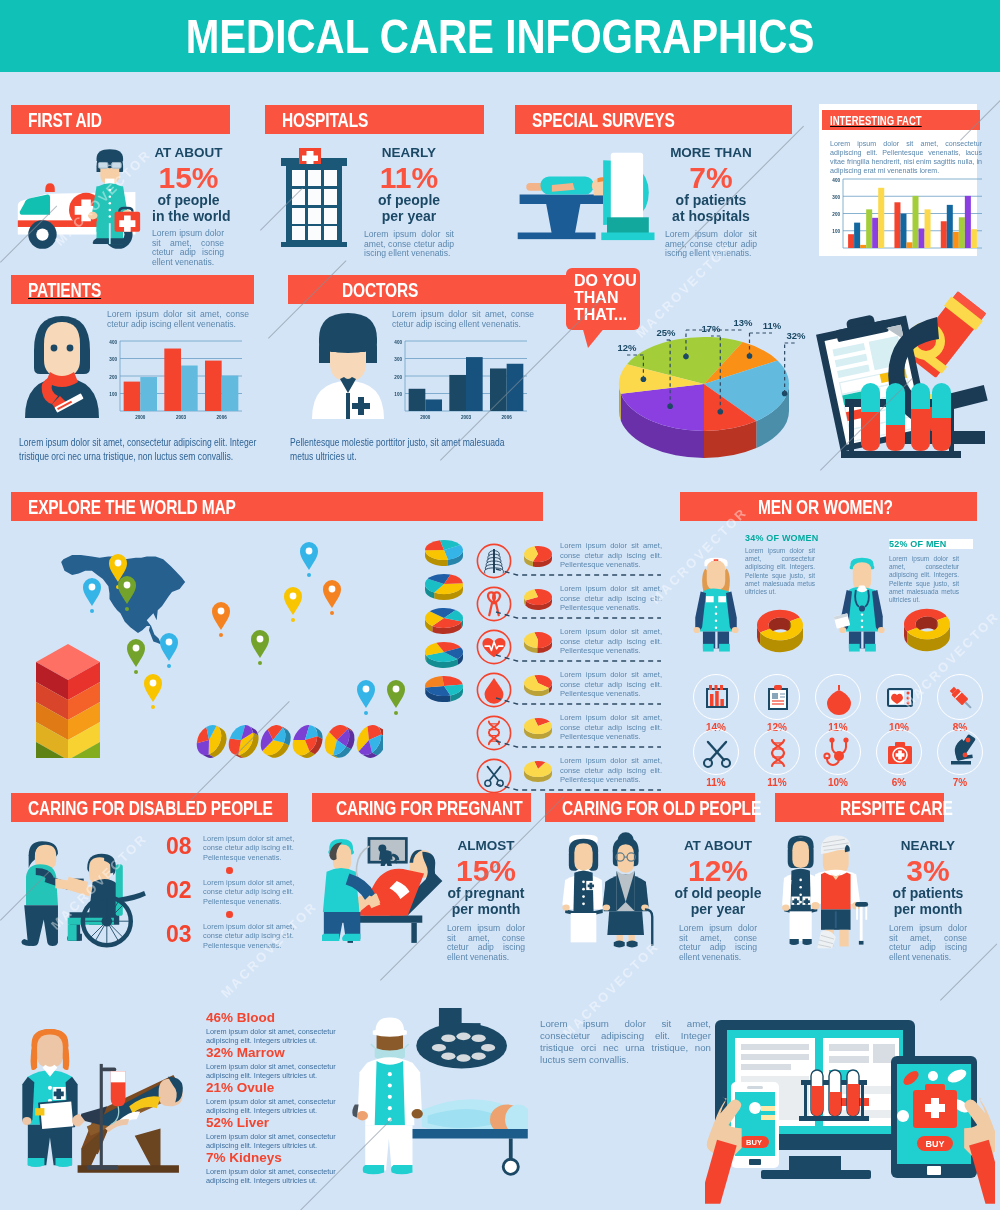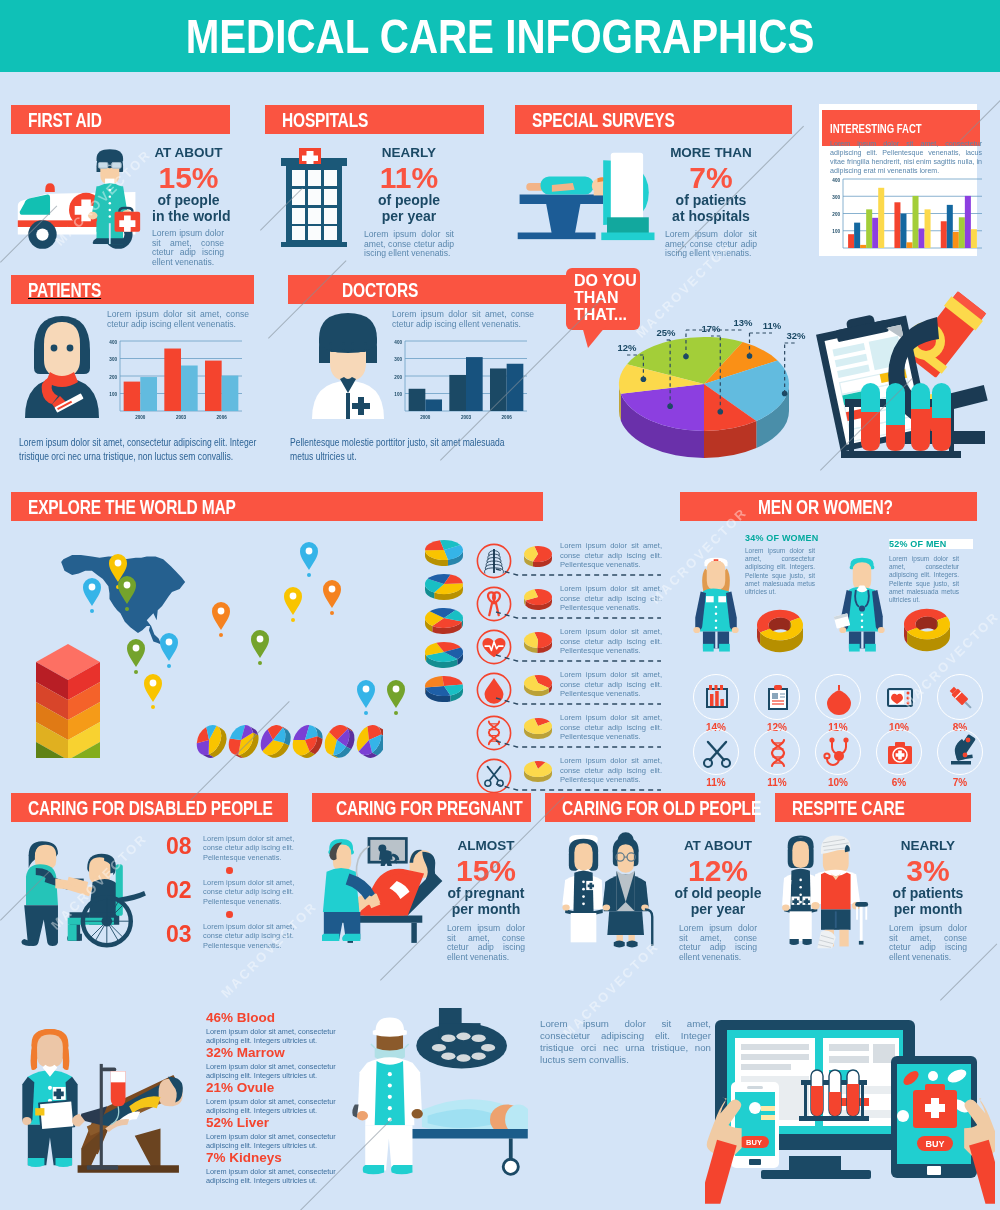--- a/index.html
+++ b/index.html
@@ -147,21 +147,21 @@
   </div>
   <div class="abs" style="left:665px;top:145px;width:92px;">
     <div class="stat-sup">MORE THAN</div>
     <div class="stat-big">7%</div>
     <div class="stat-sub">of patients</div>
     <div class="stat-sub">at hospitals</div>
     <div class="lorem" style="margin-top:6px;">Lorem ipsum dolor sit amet, conse ctetur adip iscing ellent venenatis.</div>
   </div>
 
   <div class="abs" style="left:819px;top:104px;width:158px;height:152px;background:#ffffff;"></div>
-  <div class="abs banner" style="left:822px;top:110px;width:158px;height:36px;">
+  <div class="abs banner" style="left:822px;top:110px;width:158px;height:20px;text-decoration:underline;">
     <span style="font-size:12px;margin-left:8px;letter-spacing:0;">INTERESTING FACT</span>
   </div>
   <div class="abs lorem" style="left:830px;top:140px;width:152px;font-size:7.1px;line-height:9.1px;">Lorem ipsum dolor sit amet, consectetur adipiscing elit. Pellentesque venenatis, lacus vitae fringilla hendrerit, nisi enim sagittis nulla, in adipiscing erat mi venenatis lorem.</div>
   <div class="abs" style="left:828px;top:176px;width:156px;height:76px;">
       <svg width="156" height="76" viewBox="0 0 156 76">
         <line x1="15" y1="54.75" x2="154" y2="54.75" stroke="#6b9ec4" stroke-width="0.8"></line>
         <text x="12" y="57.35" text-anchor="end" font-size="4.6" fill="#1b4965" font-family="&quot;Liberation Sans&quot;,sans-serif" font-weight="bold">100</text>
         <line x1="15" y1="37.5" x2="154" y2="37.5" stroke="#6b9ec4" stroke-width="0.8"></line>
         <text x="12" y="40.1" text-anchor="end" font-size="4.6" fill="#1b4965" font-family="&quot;Liberation Sans&quot;,sans-serif" font-weight="bold">200</text>
         <line x1="15" y1="20.25" x2="154" y2="20.25" stroke="#6b9ec4" stroke-width="0.8"></line>
@@ -1113,21 +1113,21 @@
     </svg>
   </div>
   <div class="abs" style="left:672px;top:838px;width:92px;">
     <div class="stat-sup">AT ABOUT</div>
     <div class="stat-big">12%</div>
     <div class="stat-sub">of old people</div>
     <div class="stat-sub">per year</div>
     <div class="lorem" style="margin-top:7px;width:78px;margin-left:7px;">Lorem ipsum dolor sit amet, conse ctetur adip iscing ellent venenatis.</div>
   </div>
 
-  <div class="abs banner" style="left:775px;top:793px;width:196px;">
+  <div class="abs banner" style="left:775px;top:793px;width:169px;padding-left:48px;">
     <span>RESPITE CARE</span>
   </div>
   <div class="abs" style="left:782px;top:830px;width:102px;height:122px;">
     <svg width="102" height="122" viewBox="0 0 110 132">
       <g>
         <path d="M6 22 q0-14 14-14 q14 0 14 14 l0 12 q0 6 -4 7 l-20 0 q-4 -1 -4 -7 z" fill="#1b4965"></path>
         <path d="M11 22 q0-10 9-10 q9 0 9 10 l0 10 q0 9 -9 9 q-9 0 -9 -9 z" fill="#f7cfa6"></path>
         <path d="M6 20 q4-12 14-12 q10 0 14 12 l0 -3 q0 -11 -14 -11 q-14 0 -14 11 z" fill="#1b4965"></path>
         <path d="M2 52 q18-12 36 0 l1 32 l-38 0 z" fill="#ffffff"></path>
         <path d="M12 44 l8 8 l8 -8 l-3 -2 q-5 4 -10 0 z" fill="#ffffff"></path>

